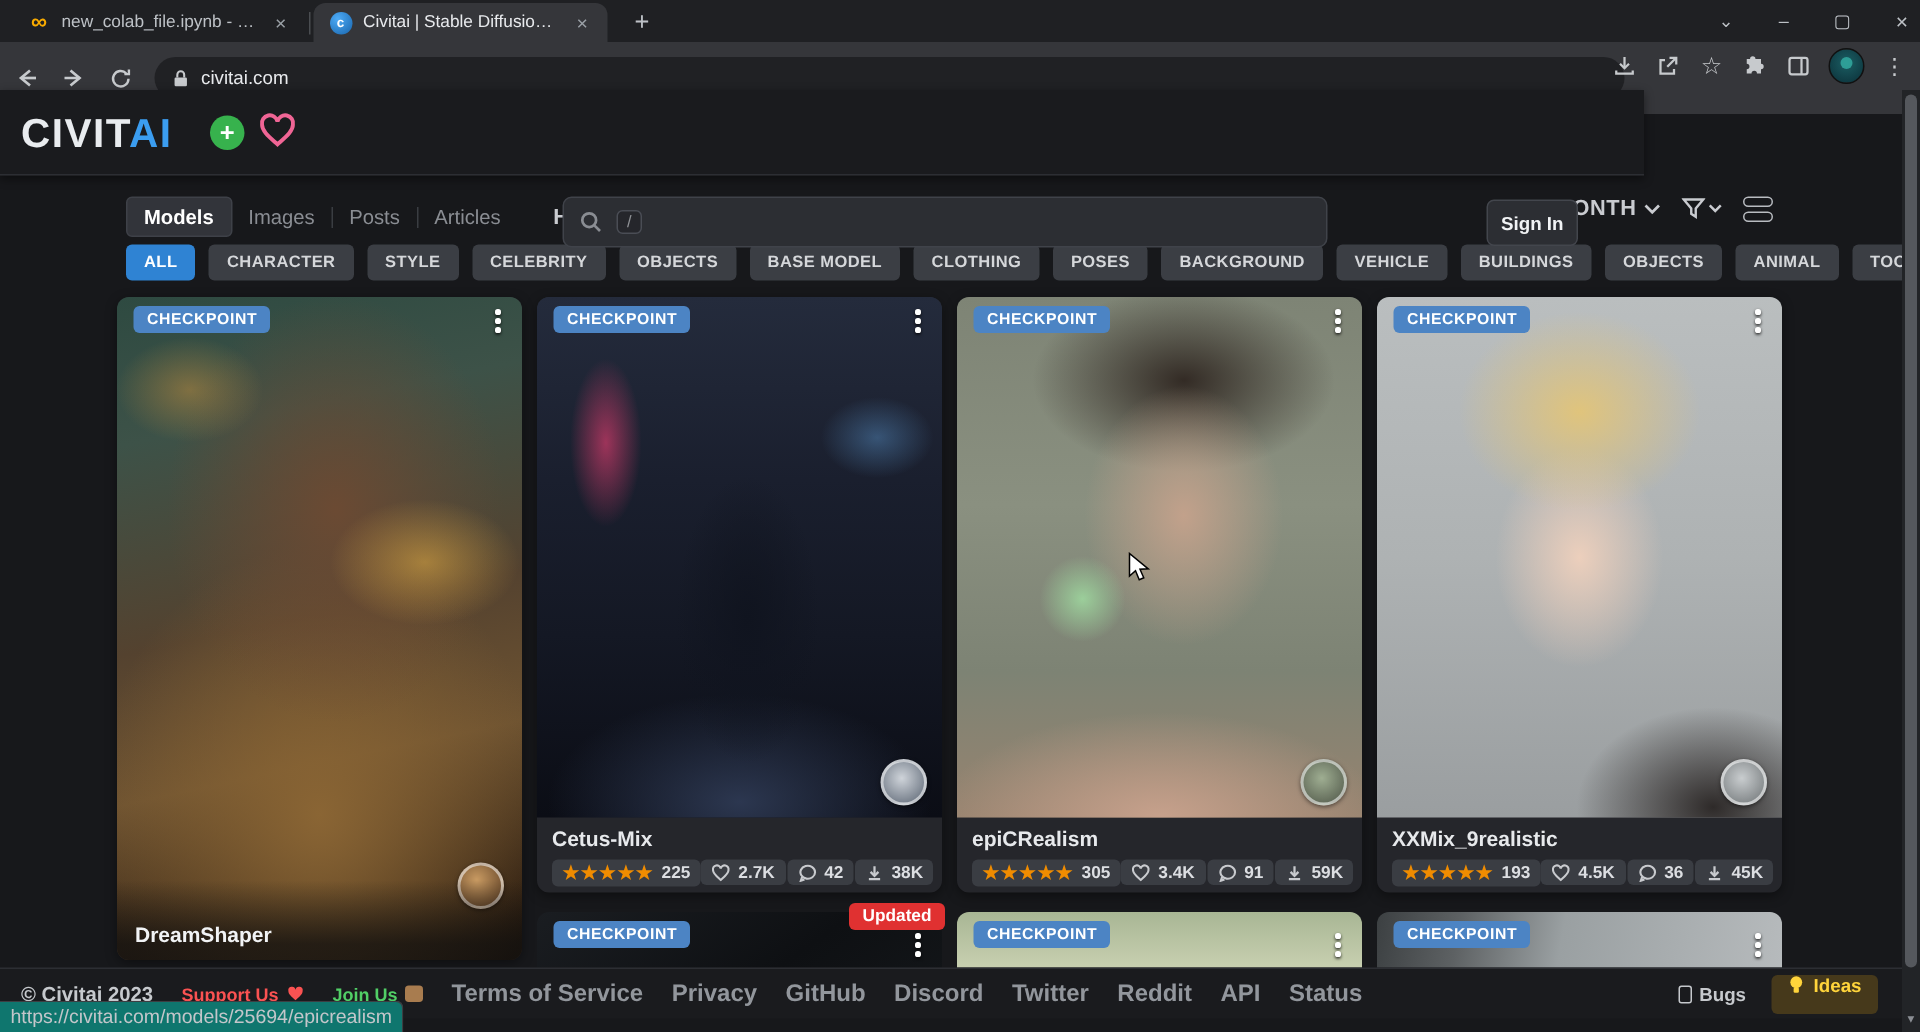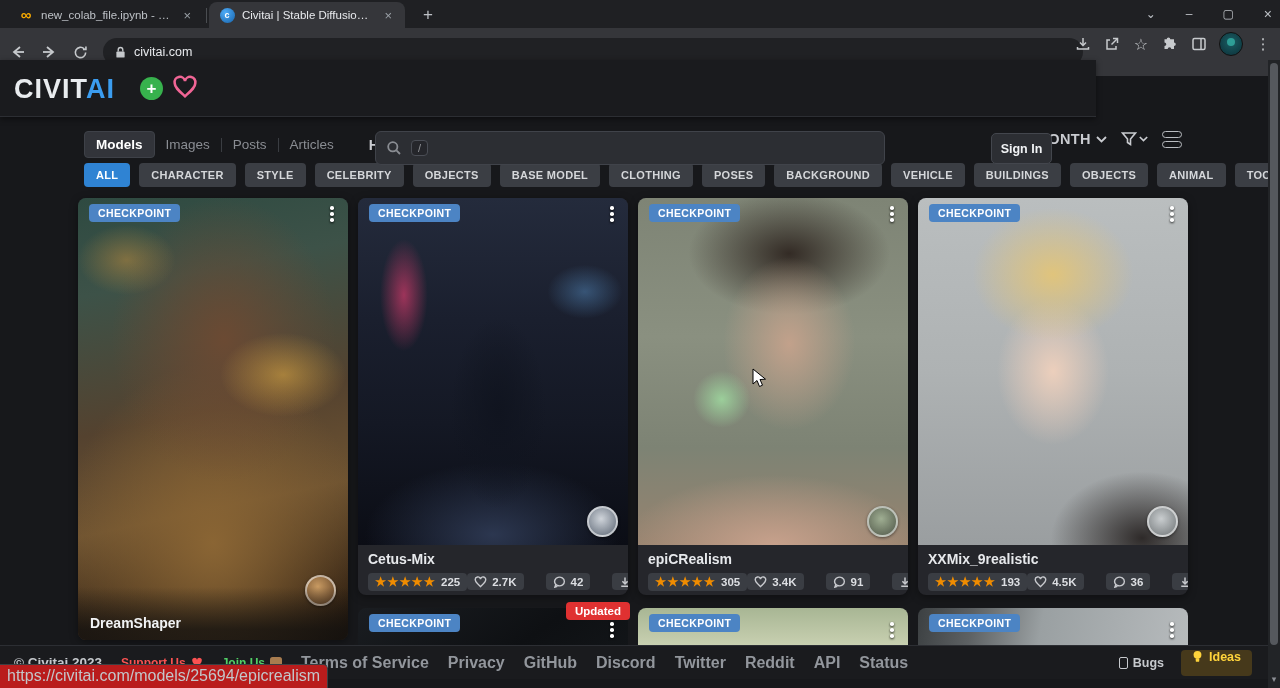--- a/index.html
+++ b/index.html
@@ -63,21 +63,21 @@
   .card-img { position:relative; width:100%; }
   .badge { position:absolute; top:6px; left:11px; background:#4c84c4; color:#fff; font-size:10.5px; font-weight:700; letter-spacing:.4px; padding:3px 9px; border-radius:4px; z-index:2; }
   .dots { position:absolute; top:8px; right:10px; z-index:2; width:12px; display:flex; flex-direction:column; align-items:center; gap:2.5px; filter:drop-shadow(0 1px 1px rgba(0,0,0,.8)); }
   .dots i { width:3.5px; height:3.5px; border-radius:50%; background:#fff; }
   .avatar { position:absolute; width:31px; height:31px; border-radius:50%; border:2px solid rgba(255,255,255,.55); box-shadow:0 1px 3px rgba(0,0,0,.5); z-index:2; }
   .card-info { padding:6px 10px 8px; }
   .card-title { color:#e7e9ec; font-size:14px; font-weight:700; }
   .stats { display:flex; align-items:center; justify-content:space-between; margin-top:6px; }
   .stat-pill { background:#3a3d43; border-radius:4px; padding:2.5px 7px; display:flex; align-items:center; gap:5px; color:#dcdee2; font-size:11.5px; font-weight:700; }
   .stars { color:#f08c00; font-size:12.5px; letter-spacing:1px; line-height:1; }
-  .stat-group { display:flex; gap:22px;text-align:right; }
+  .stat-group { display:flex; gap:1px;text-align:right; }
   .stat-ic { display:flex; align-items:center; color:#c8cace; }
   .overlay-title { position:absolute; left:0; right:0; bottom:0; padding:28px 12px 9px; background:linear-gradient(180deg, rgba(0,0,0,0) 0%, rgba(20,18,16,.78) 80%); color:#f1f3f5; font-size:14px; font-weight:700; z-index:2; }
 
   .img-dreamshaper { height:442px; background:
      radial-gradient(90px 60px at 76% 40%, rgba(240,185,70,.5), transparent 70%),
      radial-gradient(70px 50px at 18% 14%, rgba(214,150,60,.45), transparent 70%),
      radial-gradient(150px 190px at 54% 32%, #6b4a33, transparent 75%),
      radial-gradient(210px 250px at 50% 78%, #8a6534, transparent 72%),
      linear-gradient(168deg, #2e4a41 0%, #3d5248 20%, #54422f 48%, #6e5331 68%, #3a2817 88%, #1e1208 100%); }
   .img-cetus { height:347px; background:
@@ -111,21 +111,21 @@
   .f-copy { color:#c6c9cd; font-size:13.5px; font-weight:700; }
   .f-support { color:#fa5252; font-size:12px; font-weight:700; display:flex; align-items:center; gap:5px;text-align:center; }
   .f-join { color:#51cf66; font-size:12px; font-weight:700; display:flex; align-items:center; gap:5px; }
   .coin { width:12px; height:11px; border-radius:2.5px; background:#a87c4f; display:inline-block; }
   .f-link { color:#9296 9c; color:#92969c; font-size:16px; font-weight:600; }
   .f-right { position:absolute; right:28px; display:flex; align-items:center; gap:17px; }
   .f-bugs { color:#c6c9cd; font-size:12.5px; font-weight:700; display:flex; align-items:center; gap:5px; }
   .bug-box { width:9px; height:12px; border:1.4px solid #c6c9cd; border-radius:2px; display:inline-block; }
   .ideas-btn { background:#46391b; border-radius:4px; height:26px; padding:0 11px; display:flex; align-items:flex-start; gap:6px; color:#ffd43b; font-size:12.5px; font-weight:700; }
 
-  .status-bubble { position:absolute; left:0; bottom:0; background:#b91c1c; border:1px solid #3c3e42; border-left:none; border-bottom:none; border-radius:0 5px 0 0; padding:2px 7px 3px; color:#c3c6ca; font-size:16px; z-index:12; }
+  .status-bubble { position:absolute; left:0; bottom:0; background:#0f766e; border:1px solid #3c3e42; border-left:none; border-bottom:none; border-radius:0 5px 0 0; padding:2px 7px 3px; color:#c3c6ca; font-size:13px; z-index:12; }
 
   
   .scrollbar { position:absolute; right:0; top:60px; width:12px; height:628px; background:#222427; z-index:11; }
   .sb-thumb { position:absolute; left:2px; top:3px; width:8px; height:582px; background:#55585d; border-radius:4px; }
   .sb-arrow { position:absolute; left:0; bottom:4px; width:12px; text-align:center; color:#8b8e94; font-size:9px; }
 
   .cursor { position:absolute; left:752px; top:368px; z-index:20; }
 </style>
 </head>
 <body>

